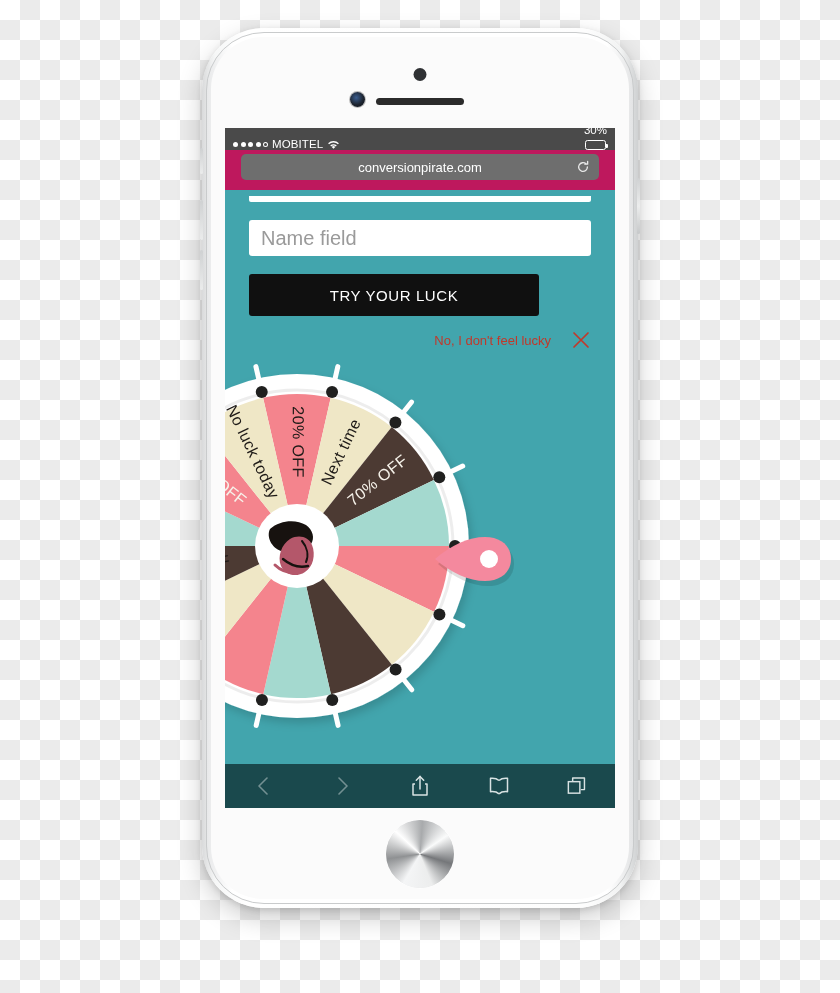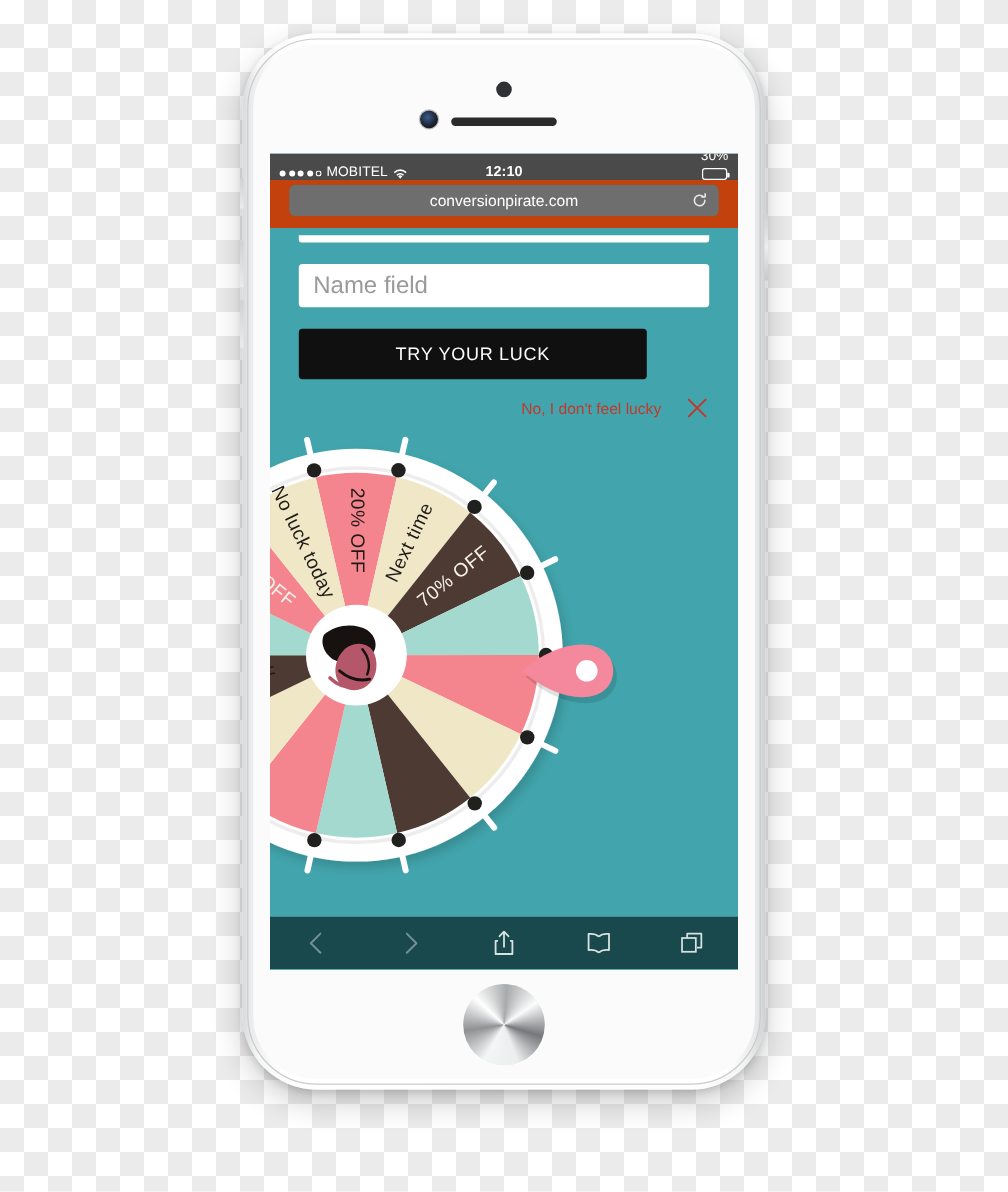--- a/index.html
+++ b/index.html
@@ -74,21 +74,21 @@
   .sig-dots i.empty{background:transparent;box-shadow:inset 0 0 0 1px #fff;}
   #carrier{font-size:11.5px;letter-spacing:.1px;}
   #sb-center{position:absolute;left:0;right:0;text-align:center;font-size:12px;font-weight:bold;}
   #sb-right{margin-left:auto;display:flex;align-items:center;gap:4px;padding-right:8px;flex-direction:column;}
   #battery-pct{font-size:11.5px;}
   #battery{width:21px;height:10px;border:1px solid #fff;border-radius:2.5px;position:relative;padding:1px;box-sizing:border-box;}
   #battery::after{content:"";position:absolute;right:-3px;top:3px;width:2px;height:4px;background:#fff;border-radius:0 1px 1px 0;}
   #battery-fill{height:100%;background:#fff;border-radius:1px;width:30%;}
 
   
-  #url-bar{height:40px;background:#c2410c;display:flex;align-items:center;padding:0 16px 6px;box-sizing:border-box;}
+  #url-bar{height:40px;background:#be185d;display:flex;align-items:center;padding:0 16px 6px;box-sizing:border-box;}
   #url-pill{
     flex:1;height:26px;background:#6e6e6e;border-radius:5px;
     display:flex;align-items:center;justify-content:center;position:relative;
   }
   #url-text{color:#fff;font-size:13px;}
   #reload-icon{position:absolute;right:9px;top:50%;transform:translateY(-50%);width:14px;height:14px;}
 
   
   #page{position:absolute;left:0;right:0;top:68px;bottom:0;background:#42a5ad;overflow:hidden;}
   #field-partial{
@@ -155,21 +155,20 @@
           </span>
         <span id="carrier">MOBITEL</span>
         <span style="display:inline-block;width:13px;height:11px;">
           <svg viewBox="0 0 14 11" width="13" height="11">
             <path d="M7 10.2 5.1 8.1a2.7 2.7 0 0 1 3.8 0z" fill="#fff"></path>
             <path d="M3.5 6.6a5 5 0 0 1 7 0l-1 1.1a3.6 3.6 0 0 0-5 0z" fill="#fff"></path>
             <path d="M1.2 4.2a8.3 8.3 0 0 1 11.6 0l-1 1.1a6.9 6.9 0 0 0-9.6 0z" fill="#fff"></path>
           </svg>
         </span>
       </div>
-      <div id="sb-center">12:10</div>
       <div id="sb-right">
         <span style="display:inline-block;width:8px;height:12px;">
           <svg viewBox="0 0 8 13" width="8" height="12">
             <path d="M1 3.4 6.6 9.3 4 11.8V1.2l2.6 2.5L1 9.6" fill="none" stroke="#fff" stroke-width="1.1" stroke-linejoin="round" stroke-linecap="round"></path>
           </svg>
         </span>
         <span id="battery-pct">30%</span>
         <span id="battery">
           <span id="battery-fill" style="width: 30%;"></span>
         </span>

